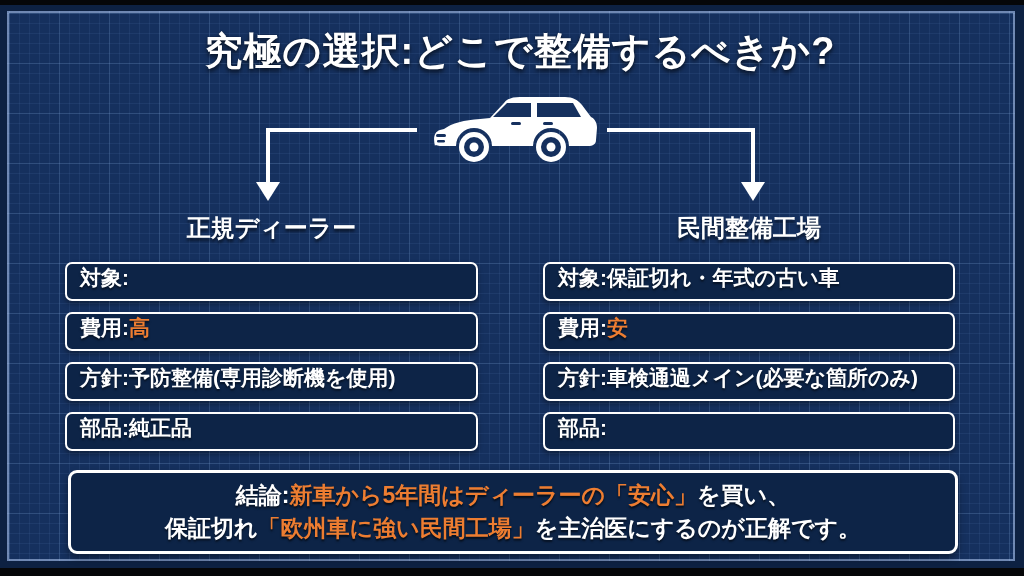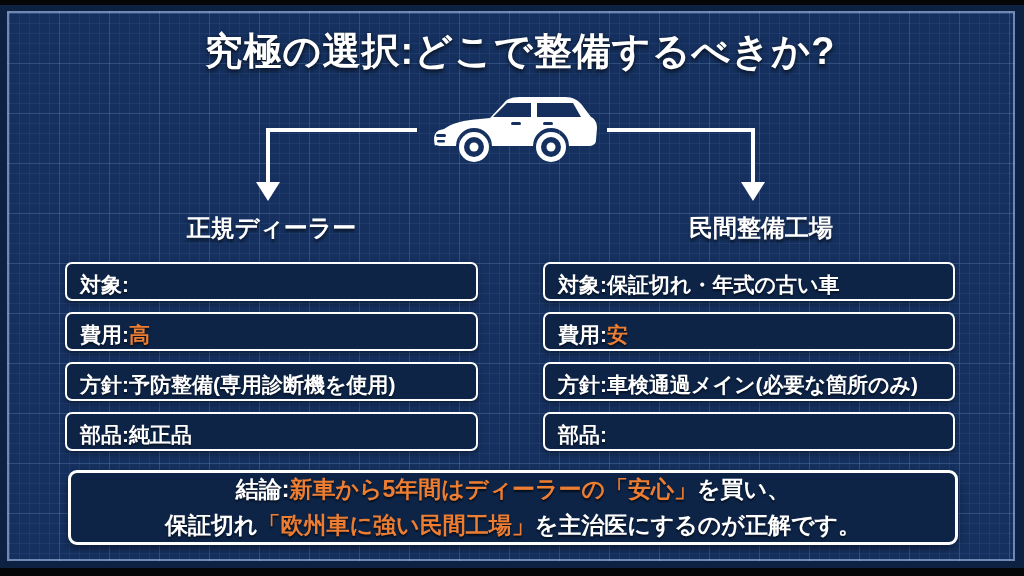--- a/index.html
+++ b/index.html
@@ -33,39 +33,39 @@
     text-shadow:0 3px 4px rgba(0,0,0,.6),0 0 2px rgba(0,0,0,.4);
     padding-left:16px;
   }
   .art{position:absolute;top:88px;left:0;width:1024px;height:125px;}
   .col-header{
     position:absolute;top:212px;text-align:center;
     font-size:24px;font-weight:800;
     text-shadow:0 3px 3px rgba(0,0,0,.55);
   }
   .col-header.left{left:65px;width:413px;}
-  .col-header.right{left:555px;width:412px;}
+  .col-header.right{left:543px;width:412px;}
   .col{
     position:absolute;top:262px;display:flex;flex-direction:column;gap:11px;
   }
   .col.left{left:65px;width:413px;}
   .col.right{left:543px;width:412px;}
   .row{
     height:39px;border:2px solid #fff;border-radius:7px;
     background:var(--panel);
-    display:flex;align-items:flex-end;padding:0 13px;
+    display:flex;align-items:flex-start;padding:0 13px;
     font-size:21px;font-weight:700;white-space:nowrap;
     box-shadow:0 3px 5px rgba(0,0,0,.35);
     text-shadow:0 2px 2px rgba(0,0,0,.5);
   }
   .row .hl{color:var(--accent);text-shadow:0 2px 2px rgba(0,0,0,.6);}
   .conclusion{
-    position:absolute;left:68px;top:470px;width:890px;height:75px;
+    position:absolute;left:68px;top:470px;width:890px;height:84px;
     border:3px solid #fff;border-radius:9px;background:var(--panel);
-    display:flex;flex-direction:column;justify-content:space-between;
+    display:flex;flex-direction:column;justify-content:center;
     text-align:center;font-size:23px;font-weight:700;line-height:33px;
     box-shadow:0 4px 7px rgba(0,0,0,.4);
     text-shadow:0 2px 2px rgba(0,0,0,.55);white-space:nowrap;
   }
   .conclusion .hl{color:var(--accent);text-shadow:0 2px 2px rgba(0,0,0,.65);}
 </style>
 </head>
 <body>
 
 <div class="stage">

